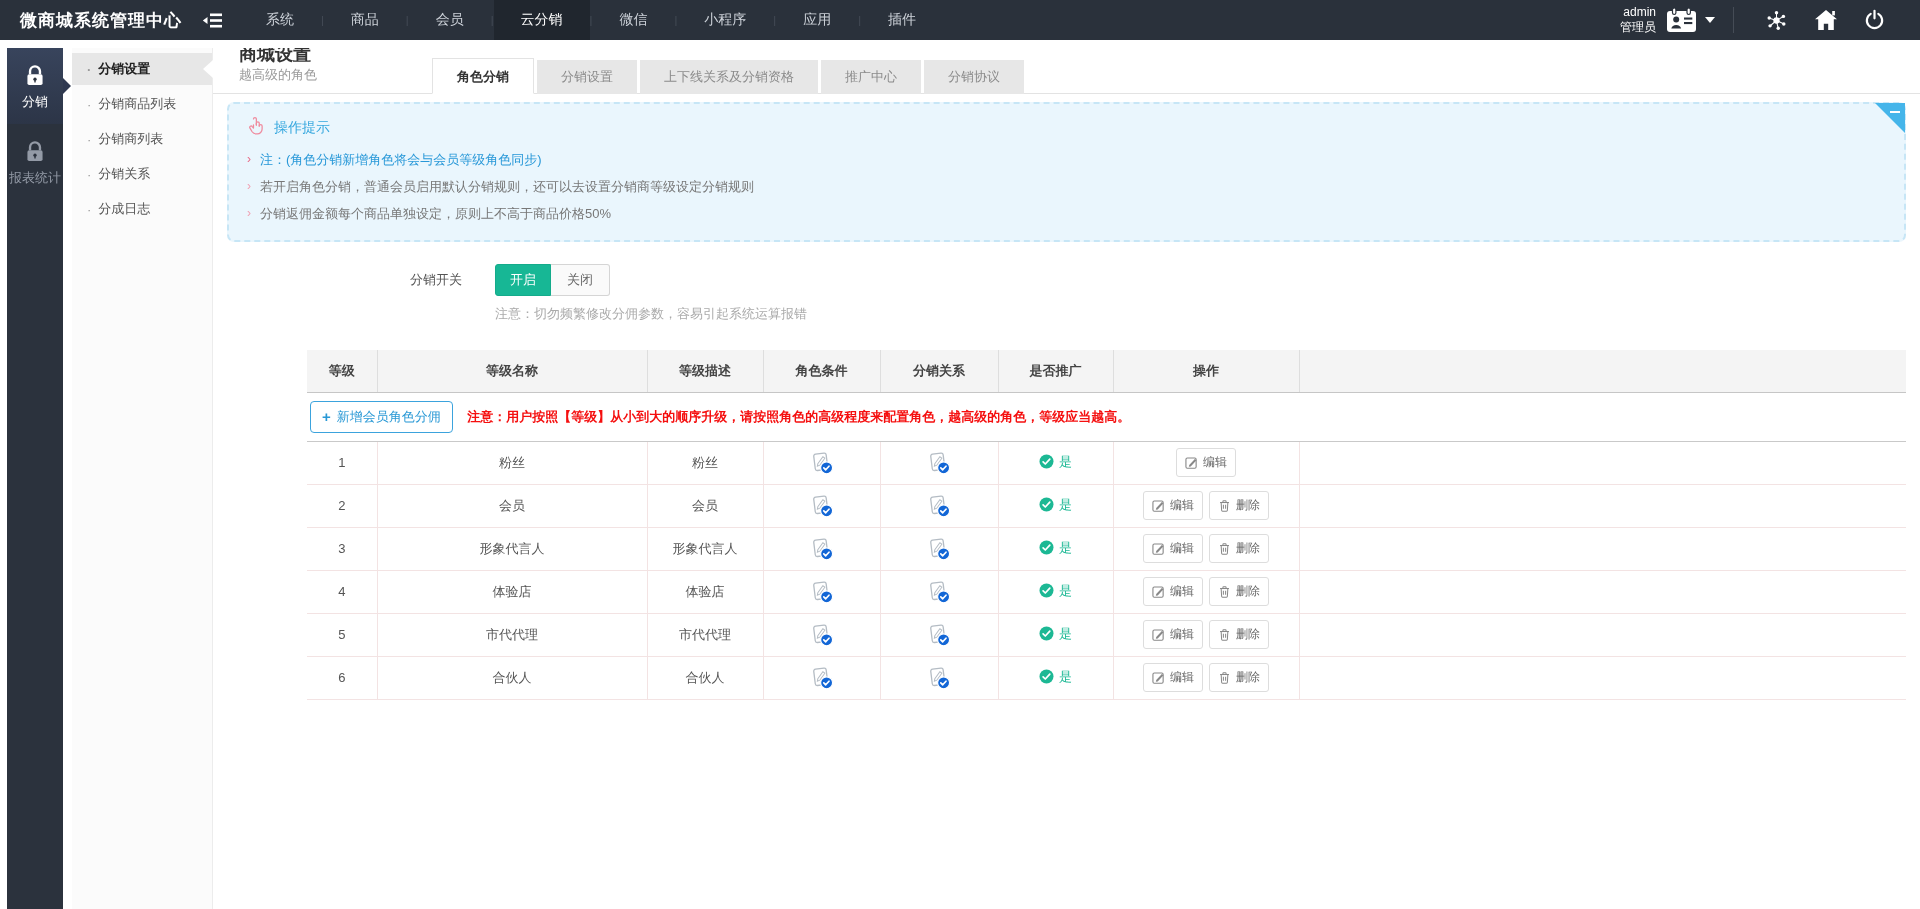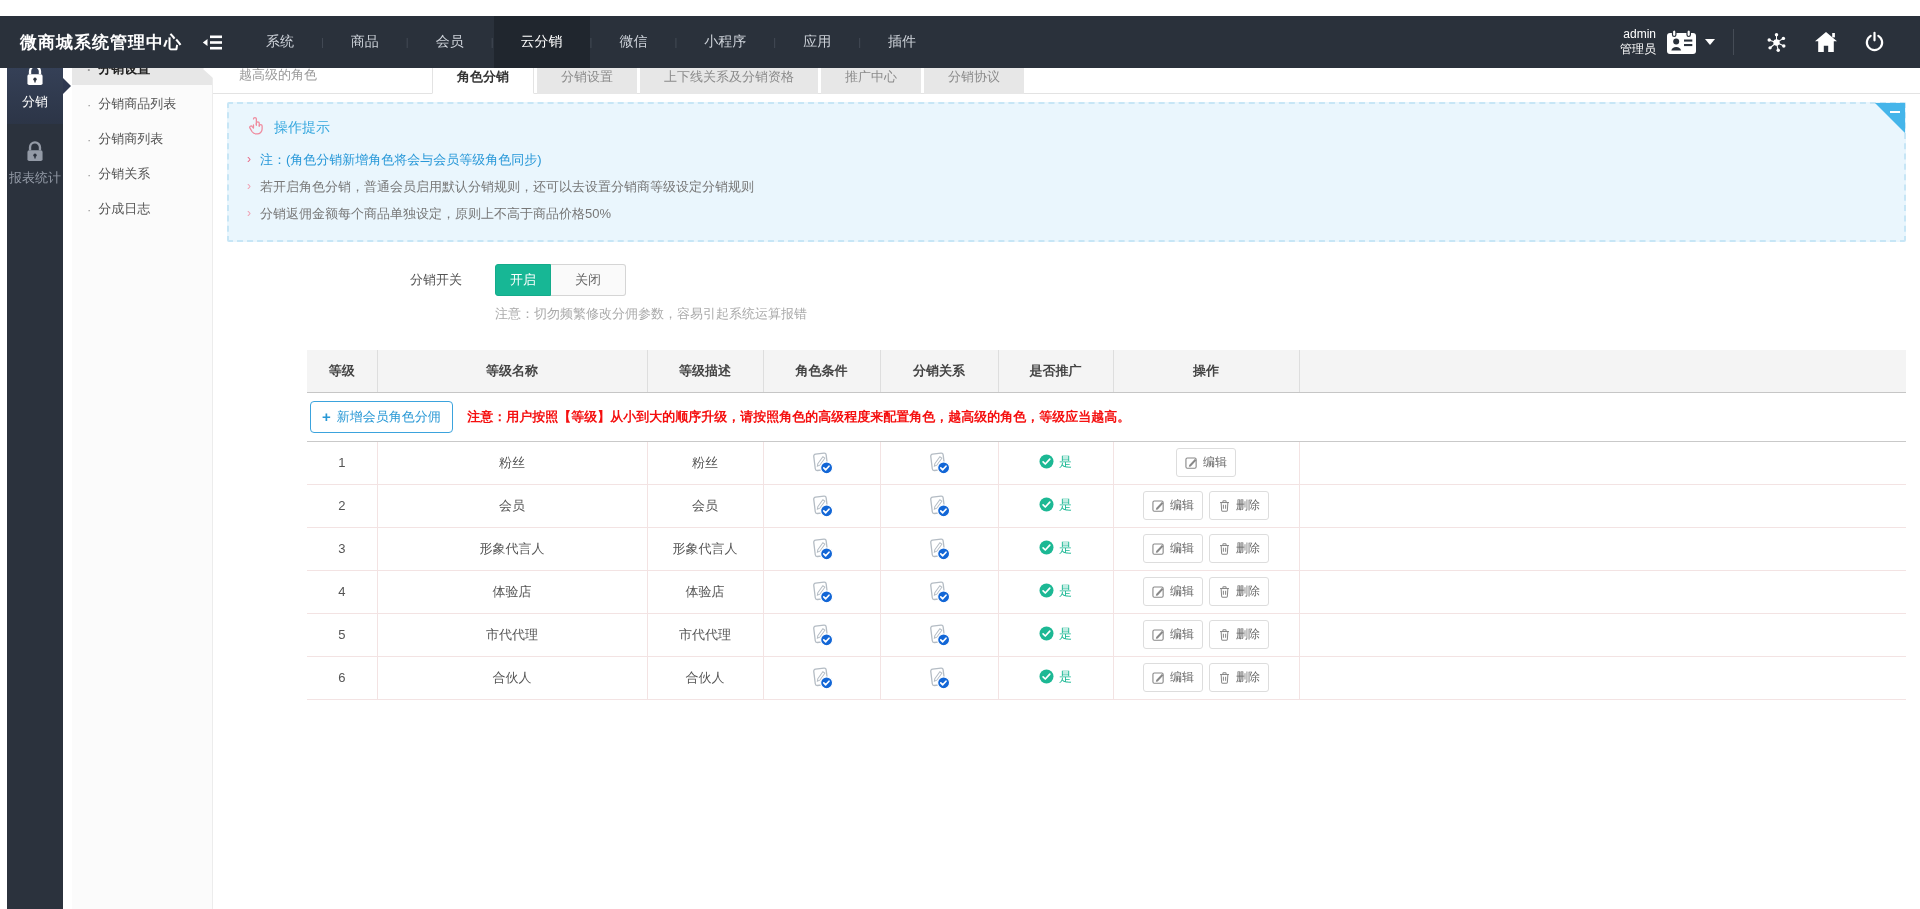--- a/index.html
+++ b/index.html
@@ -1,20 +1,20 @@
 <!DOCTYPE html>
 <html><head>
 <meta charset="utf-8">
 <style>
   * { margin:0; padding:0; box-sizing:border-box; }
   body { font-family:"Liberation Sans", sans-serif; background:#fff; }
   .screen{ position:relative; width:1920px; height:909px; overflow:hidden; background:#fff; }
 
   
-  .topbar{ position:absolute; top:16px; left:0; right:0; height:52px; background:#2a313b; display:flex; align-items:center; color:#fff; z-index:30; }
+  .topbar{ position:absolute; top:0; left:0; right:0; height:40px; background:#2a313b; display:flex; align-items:center; color:#fff; z-index:30; }
   .logo{ font-size:17px; font-weight:bold; margin-left:20px; letter-spacing:1px; white-space:nowrap; }
   .collapse-icon{ margin-left:20px; cursor:pointer; display:flex; align-items:center; }
   .topnav{ display:flex; align-items:center; height:100%; margin-left:16px; }
   .topnav .item{ padding:0 27px; height:100%; display:flex; align-items:center; font-size:14px; color:#cdd2d9; cursor:pointer; }
   .topnav .item.active{ background:#20262e; color:#fff; }
   .topnav .sep{ color:#454c57; font-size:11px; }
   .topbar-right{ margin-left:auto; display:flex; align-items:center; margin-right:22px; }
   .user-meta{ text-align:right; font-size:12px; line-height:1.25; margin-right:10px; }
   .card-icon{ cursor:pointer; display:flex; }
   .caret{ width:0; height:0; border-left:5px solid transparent; border-right:5px solid transparent; border-top:6px solid #fff; margin-left:8px; cursor:pointer; }
@@ -41,36 +41,36 @@
   .crumbs{ position:absolute; left:14px; bottom:9px; display:flex; align-items:baseline;flex-direction:column; }
   .crumb-title{ font-size:18px; font-weight:bold; color:#333; }
   .crumb-sub{ font-size:13px; color:#9a9a9a; margin-left:12px; }
   .tabs{ position:absolute; left:219px; bottom:-1px; display:flex; align-items:flex-end; }
   .tab{ height:34px; line-height:34px; padding:0 24px; background:#e7e7e7; color:#8b8b8b; font-size:13px; margin-right:3px; cursor:pointer; white-space:nowrap; }
   .tab.active{ background:#fff; color:#333; font-weight:bold; border:1px solid #e3e3e3; border-bottom:1px solid #fff; height:36px; line-height:35px; }
 
   .content{ padding:8px 14px 0 14px; }
 
   
-  .tipbox{ position:relative; background:#eaf6fd; border:2px dashed #c7e6f6; border-radius:2px; padding:9px 16px 13px; }
+  .tipbox{ position:relative; background:#eaf6fd; border:2px dashed #c7e6f6; border-radius:7px; padding:9px 16px 13px; }
   .corner{ position:absolute; top:-1px; right:-1px; width:0; height:0; border-top:30px solid #45b5ea; border-left:30px solid transparent; cursor:pointer; }
   .corner-dash{ position:absolute; top:7px; right:4px; width:10px; height:2px; background:#fff; cursor:pointer; }
   .tip-head{ display:flex; align-items:center; gap:9px; color:#35a7de; font-size:14px; margin:3px 0 7px 2px; }
   .tip-list{ list-style:none; }
   .tip-list li{ position:relative; font-size:13px; color:#777; line-height:27px; padding-left:15px; }
   .tip-list li:before{ content:"\203A"; position:absolute; left:2px; top:0; color:#f0a0b2; font-size:12px; }
   .tip-list li.highlight{ color:#2898d8; }
   .tip-list li.highlight:before{ color:#e86a86; }
 
   
   .switch-row{ display:flex; align-items:center; margin:22px 0 0 183px; }
   .switch-label{ font-size:13px; color:#555; }
   .toggle{ margin-left:33px; display:flex; }
   .toggle .on{ background:#17b795; color:#fff; border:1px solid #14ab8b; padding:6px 14px; font-size:13px; border-radius:3px 0 0 3px; cursor:pointer; font-family:inherit; }
-  .toggle .off{ background:#fafafa; color:#666; border:1px solid #d5d5d5; border-left:none; padding:6px 24px; font-size:13px; border-radius:0 3px 3px 0; cursor:pointer; font-family:inherit; }
+  .toggle .off{ background:#fafafa; color:#666; border:1px solid #d5d5d5; border-left:none; padding:6px 16px; font-size:13px; border-radius:0 3px 3px 0; cursor:pointer; font-family:inherit; }
   .switch-note{ margin:9px 0 0 268px; font-size:13px; color:#aaa; }
 
   
   .table-wrap{ margin:27px 0 0 80px; }
   table{ width:100%; border-collapse:collapse; table-layout:fixed; }
   thead th{ background:#f4f4f4; height:42px; font-size:13px; color:#444; font-weight:bold; border-bottom:1px solid #c6c6c6; border-right:1px solid #dedede; }
   thead th:last-child{ border-right:none; }
   .add-row td{ border-bottom:1px solid #c9c9c9; padding:8px 0 8px 3px; text-align:left; }
   .add-btn{ display:inline-flex; align-items:center; gap:6px; border:1px solid #3ba3dd; color:#2898d5; background:#fff; padding:6px 11px; border-radius:4px; font-size:13px; cursor:pointer; font-family:inherit; vertical-align:middle; }
   .add-btn .plus{ font-weight:bold; font-size:15px; line-height:13px; }

